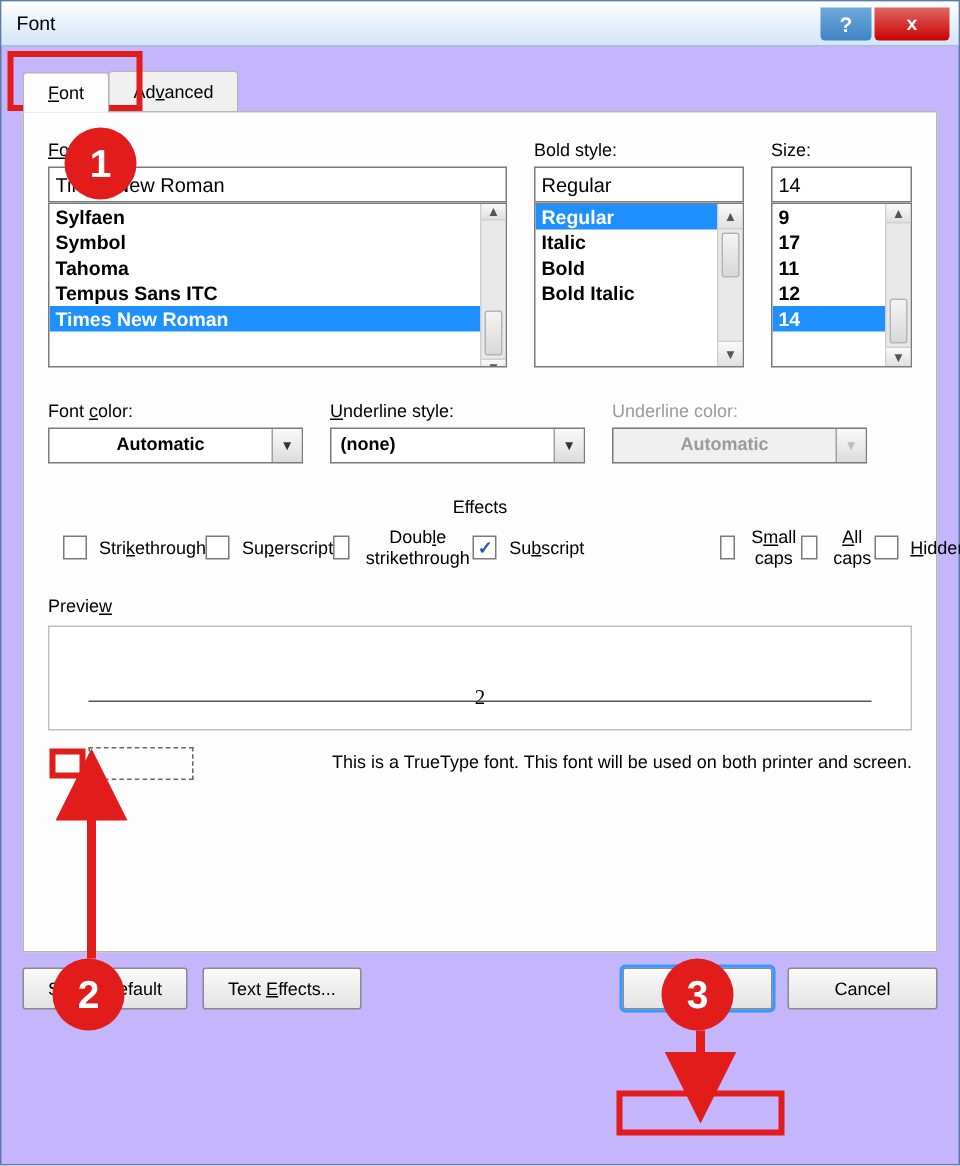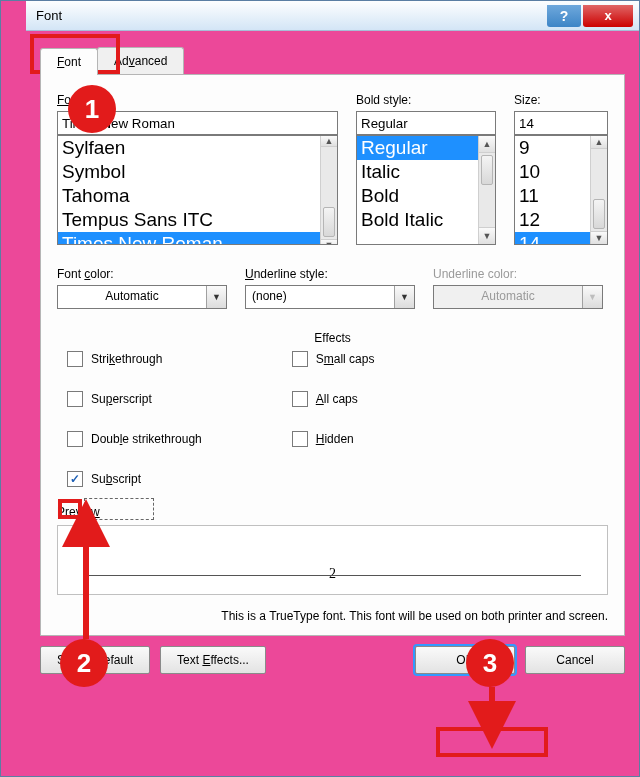--- a/index.html
+++ b/index.html
@@ -10,24 +10,23 @@
     background: #fff;
     width: 640px;
     height: 777px;
     position: relative;
     color: #000;
   }
   .dialog {
     position: absolute;
     left: 0; top: 0; right: 0; bottom: 0;
     border: 1px solid #5a7ea3;
-    background: #ec4899;
+    background: #c4b5fd;
     display: flex;
     flex-direction: column;
-    padding-left: 25px;
   }
   .titlebar {
     height: 30px;
     background: linear-gradient(#fdfeff, #d3e5f6);
     border-bottom: 1px solid #a7bdd6;
     display: flex;
     align-items: center;
     padding: 0 6px 0 10px;
     position: relative;
   }
@@ -109,22 +108,23 @@
     overflow: hidden;
     position: relative;
     display: flex;
   }
   .list-items {
     flex: 1;
     overflow: hidden;
   }
   .list-item {
     padding: 1px 4px;
-    font-size: 19px;
+    font-size: 13px;
     white-space: nowrap;
+    font-weight: bold;
   }
   .list-item.selected {
     background: #1e90ff;
     color: #fff;
   }
   .vscroll {
     width: 17px;
     background: #e9e9e9;
     border-left: 1px solid #cfcfcf;
     display: flex;
@@ -153,36 +153,36 @@
   }
   .row2 { display: flex; gap: 18px; margin-top: 22px; }
   .combo-wrap { display:flex; flex-direction:column; }
   .combo {
     display:flex; align-items:stretch;
     border:1px solid #7a7a7a;
     background:#fff;
     height: 24px;
     width: 170px;
   }
-  .combo .val { flex:1; padding:3px 6px; text-align:center; }
+  .combo .val { flex:1; padding:3px 6px; text-align:center;font-weight:bold; }
   .combo .drop {
     width: 20px;
     background: linear-gradient(#fafafa,#dcdcdc);
     border-left:1px solid #a0a0a0;
     display:flex;align-items:center;justify-content:center;
     font-size:9px;color:#333;
   }
   .combo.disabled { background:#f0f0f0; color:#9a9a9a; }
   .combo.disabled .val { color:#9a9a9a; }
   .combo.disabled .drop { color:#bdbdbd; }
   .lbl.disabled { color:#9a9a9a; }
   .effects-group { margin-top: 22px; text-align: center; }
   .group-label { margin-bottom: 6px; }
   .effects-cols { display:flex; gap: 90px; padding-left: 10px; }
-  .eff-col { display:flex; flex-direction:column; gap: 24px; }
+  .eff-col { display:flex; flex-direction:row; gap: 0; }
   .chk-row { display:flex; align-items:center; gap: 8px; }
   .chk {
     width:16px;height:16px;
     border:1px solid #7a7a7a;
     background:#fff;
     display:flex;align-items:center;justify-content:center;
     font-size:12px;
     color:#1e5fb4;
     font-weight:bold;
   }
@@ -310,21 +310,21 @@
             </div>
           </div>
         </div>
 
         <div class="col col-size">
           <span class="lbl">Size:</span>
           <input class="txt-input" value="14" style="">
           <div class="listbox">
             <div class="list-items">
               <div class="list-item">9</div>
-              <div class="list-item">10</div>
+              <div class="list-item">17</div>
               <div class="list-item">11</div>
               <div class="list-item">12</div>
               <div class="list-item selected">14</div>
             </div>
             <div class="vscroll">
               <div class="arrow">▲</div>
               <div class="thumb">
                   <div class="thumb-inner" style="margin-top:50px"></div>
                 </div>
               <div class="arrow down">▼</div>

